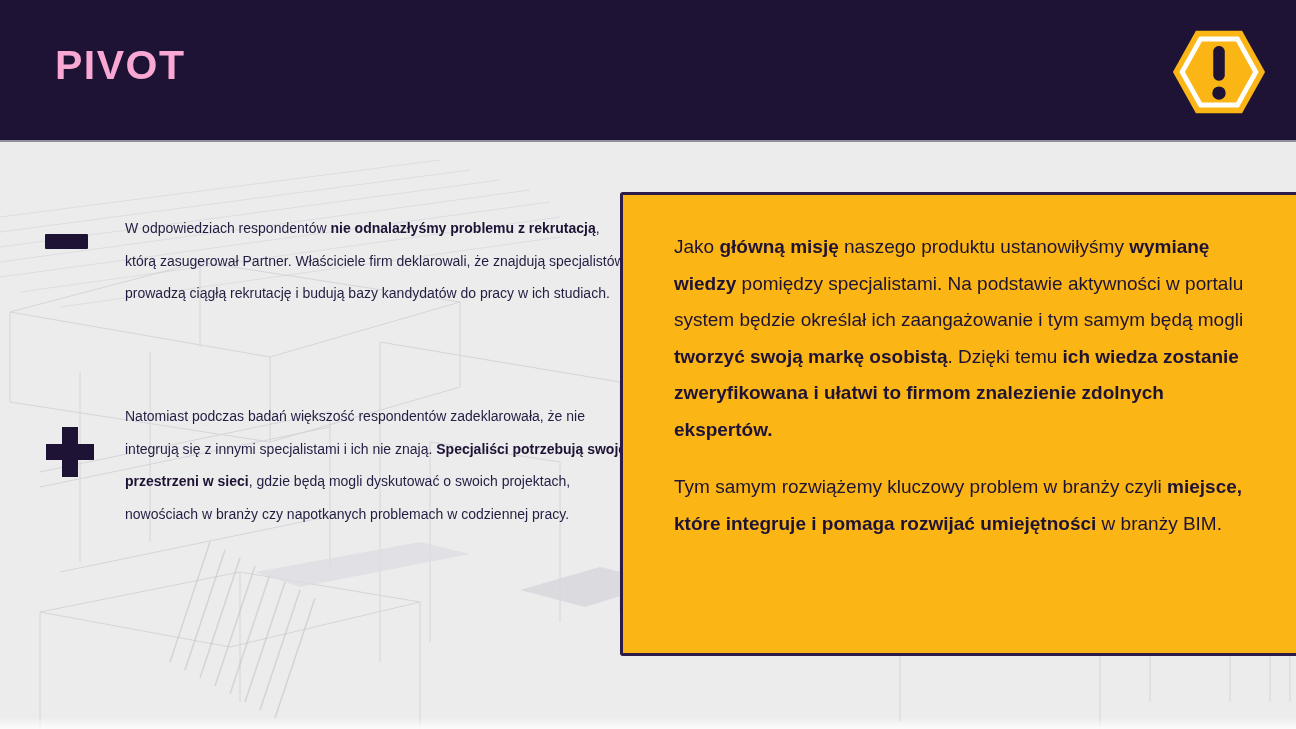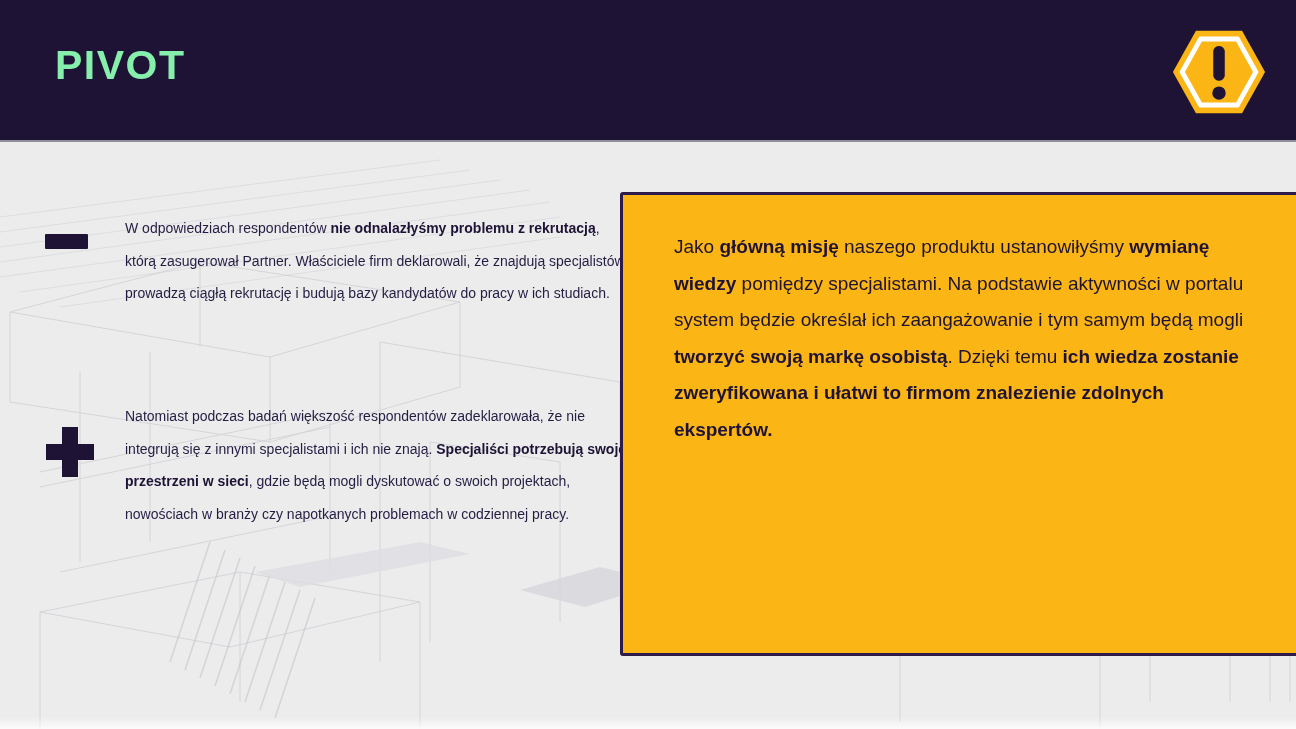--- a/index.html
+++ b/index.html
@@ -7,21 +7,21 @@
     position:relative; width:1296px; height:729px; overflow:hidden;
     background:#ececec; font-family:"Liberation Sans", sans-serif;
   }
   
   .header {
     position:absolute; top:0; left:0; width:1296px; height:140px;
     background:#1e1235; border-bottom:2px solid #8f8f97;
   }
   .page-title {
     position:absolute; left:55px; top:42px; margin:0;
-    font-size:41px; font-weight:700; letter-spacing:1.5px; color:#86efac;
+    font-size:41px; font-weight:700; letter-spacing:1.5px; color:#f9a8d4;
   }
   .hex-icon { position:absolute; top:24px; right:28px; width:98px; height:96px; }
   
   .body { position:absolute; top:142px; left:0; width:1296px; height:587px; }
   .blueprint { position:absolute; top:0; left:0; pointer-events:none; }
   .minus-icon {
     position:absolute; left:45px; top:92px; width:43px; height:15px;
     background:#1e1235; border-radius:1px;
   }
   .plus-icon { position:absolute; left:46px; top:285px; width:48px; height:50px; }
@@ -119,17 +119,18 @@
 
     <div class="arrow-icon">
       <svg width="56" height="100">
         <polygon points="1,8 54,52 1,96" fill="#f4f4f5" opacity="0.9"></polygon>
         <polygon points="1,0 54,46 1,92" fill="#fafafa"></polygon>
       </svg>
     </div>
 
     <section class="callout">
       <p>Jako <b>główną misję</b> naszego produktu ustanowiłyśmy <b>wymianę wiedzy</b> pomiędzy specjalistami. Na podstawie aktywności w portalu system będzie określał ich zaangażowanie i tym samym będą mogli <b>tworzyć swoją markę osobistą</b>. Dzięki temu <b>ich wiedza zostanie zweryfikowana i ułatwi to firmom znalezienie zdolnych ekspertów.</b></p>
+      <p>Tym samym rozwiążemy kluczowy problem w branży czyli <b>miejsce, które integruje i pomaga rozwijać umiejętności</b> w branży BIM.</p>
     </section>
 
     <div class="bottom-fade"></div>
   </div>
 </div>
 
 </body></html>

